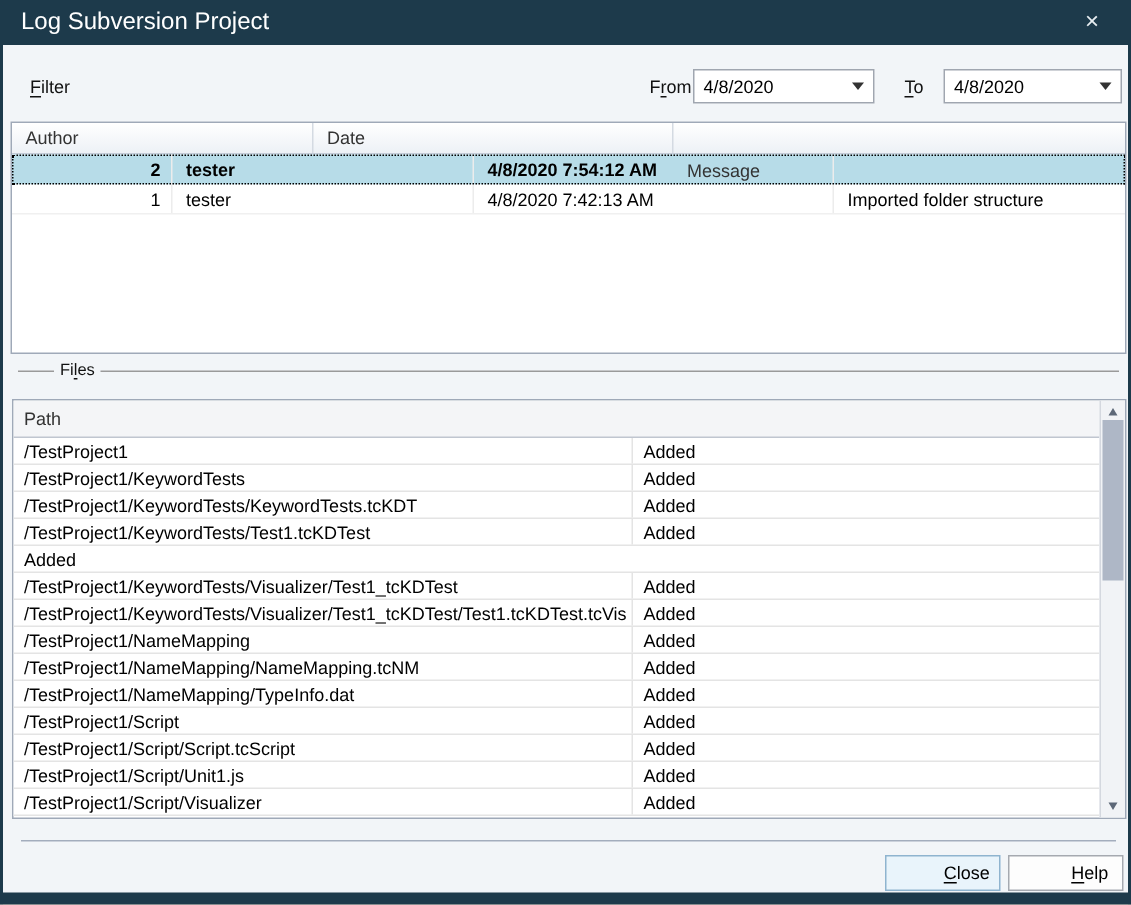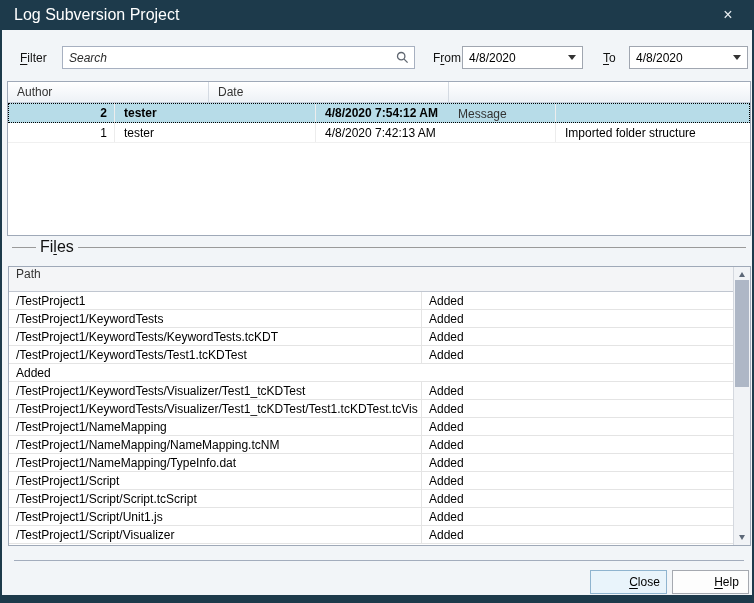--- a/index.html
+++ b/index.html
@@ -79,29 +79,29 @@
   .c-rev { width:107px; } .c-auth { width:201px; } .c-date { width:240px; } .c-msg { flex:1; }
 
   
   .files-group-label {
     position:absolute; left:10px; top:240px; width:734px; height:14px;
     display:flex; align-items:center;
   }
   .files-group-label .line { height:0; border-top:1px solid #9a9a9a; }
   .files-group-label .line.left { width:24px; }
   .files-group-label .line.right { flex:1; }
-  .files-group-label .gl-text { padding:0 4px; font-size:16px; color:#111; }
+  .files-group-label .gl-text { padding:0 4px; font-size:11px; color:#111; }
 
   
   .files-table {
     position:absolute; left:6px; top:266px; width:743px; height:280px;
     background:#fff; border:1px solid #9fa9b8; display:flex;
   }
   .files-main { flex:1; display:flex; flex-direction:column; overflow:hidden; }
-  .files-header { display:flex; height:25px; background:#f4f5f7; border-bottom:1px solid #c0c6d0;flex-direction:column; }
+  .files-header { display:flex; height:25px; background:#f4f5f7; border-bottom:1px solid #c0c6d0; }
   .files-header .hcell { font-size:12px; color:#333; padding-left:7px; display:flex; align-items:center; border-right:1px solid #d8d8d8; }
   .files-header .hcell:last-child { border-right:none; }
   .file-row { display:flex; height:18px; border-bottom:1px solid #e4e4e4; background:#fff; }
   .file-row .cell { font-size:12px; display:flex; align-items:center; padding-left:7px; border-right:1px solid #e4e4e4; white-space:nowrap; overflow:hidden; }
   .file-row .cell:last-child { border-right:none; }
   .c-path { width:413px; } .c-action { flex:1; }
 
   
   .vscroll { width:17px; background:#f1f3f6; border-left:1px solid #d4d8df; position:relative; }
   .vs-btn { position:absolute; left:0; width:16px; height:15px; display:flex; align-items:center; justify-content:center; }
@@ -127,29 +127,20 @@
 
 <div class="dialog">
 
   <div class="titlebar">
     <span class="title">Log Subversion Project</span>
     <span class="close-btn">×</span>
   </div>
 
   <span class="lbl" style="left:18px; top:51px;"><span></span><span class="mn">F</span><span>ilter</span></span>
 
-  <div class="search-box">
-    <input type="text" placeholder="Search" style="">
-    <span class="search-icon">
-      <svg width="13" height="13" viewBox="0 0 13 13">
-        <circle cx="5.2" cy="5.2" r="3.7" fill="none" stroke="#5f6670" stroke-width="1.3"></circle>
-        <line x1="8.1" y1="8.1" x2="11.6" y2="11.6" stroke="#5f6670" stroke-width="1.3"></line>
-      </svg>
-    </span>
-  </div>
 
   <span class="lbl" style="left:431px; top:51px;"><span>F</span><span class="mn">r</span><span>om</span></span>
 
   <div class="combo" style="left:460px; width:121px;">
     <span class="combo-value">4/8/2020</span>
     <span class="combo-arrow-zone">
         <span class="tri-down"></span>
       </span>
   </div>
 

